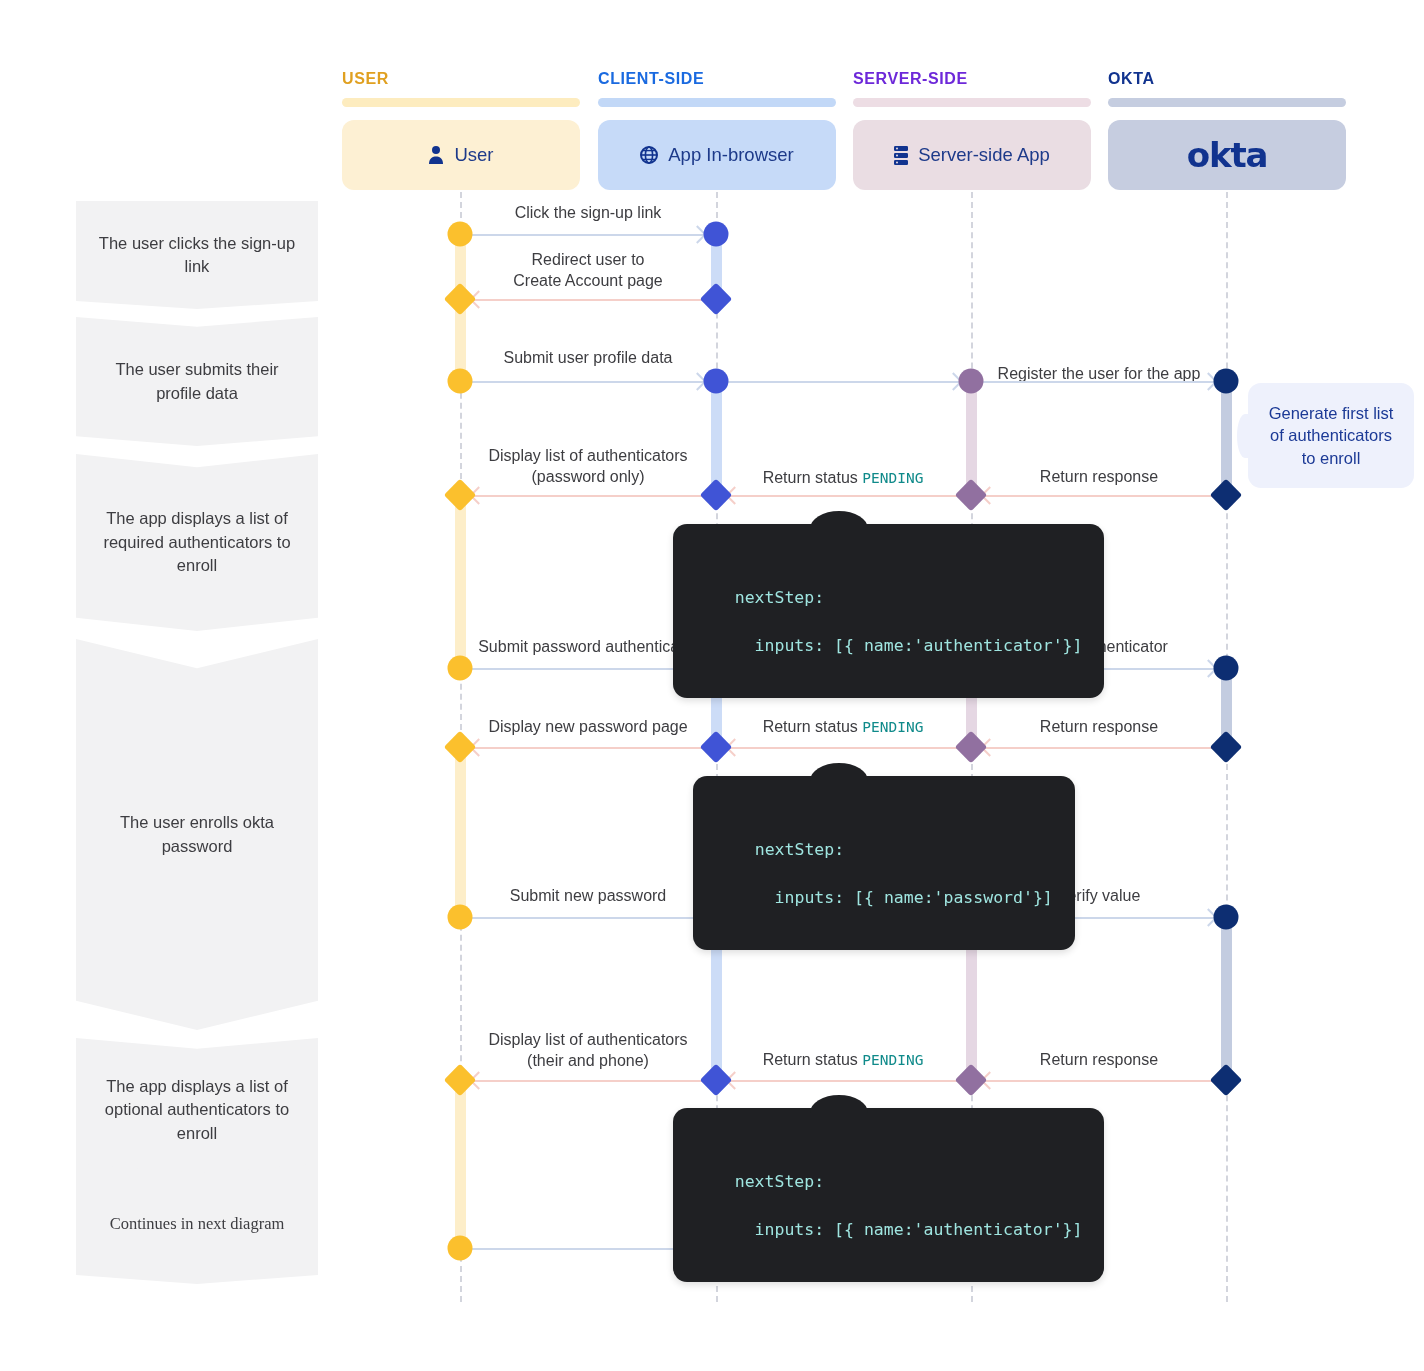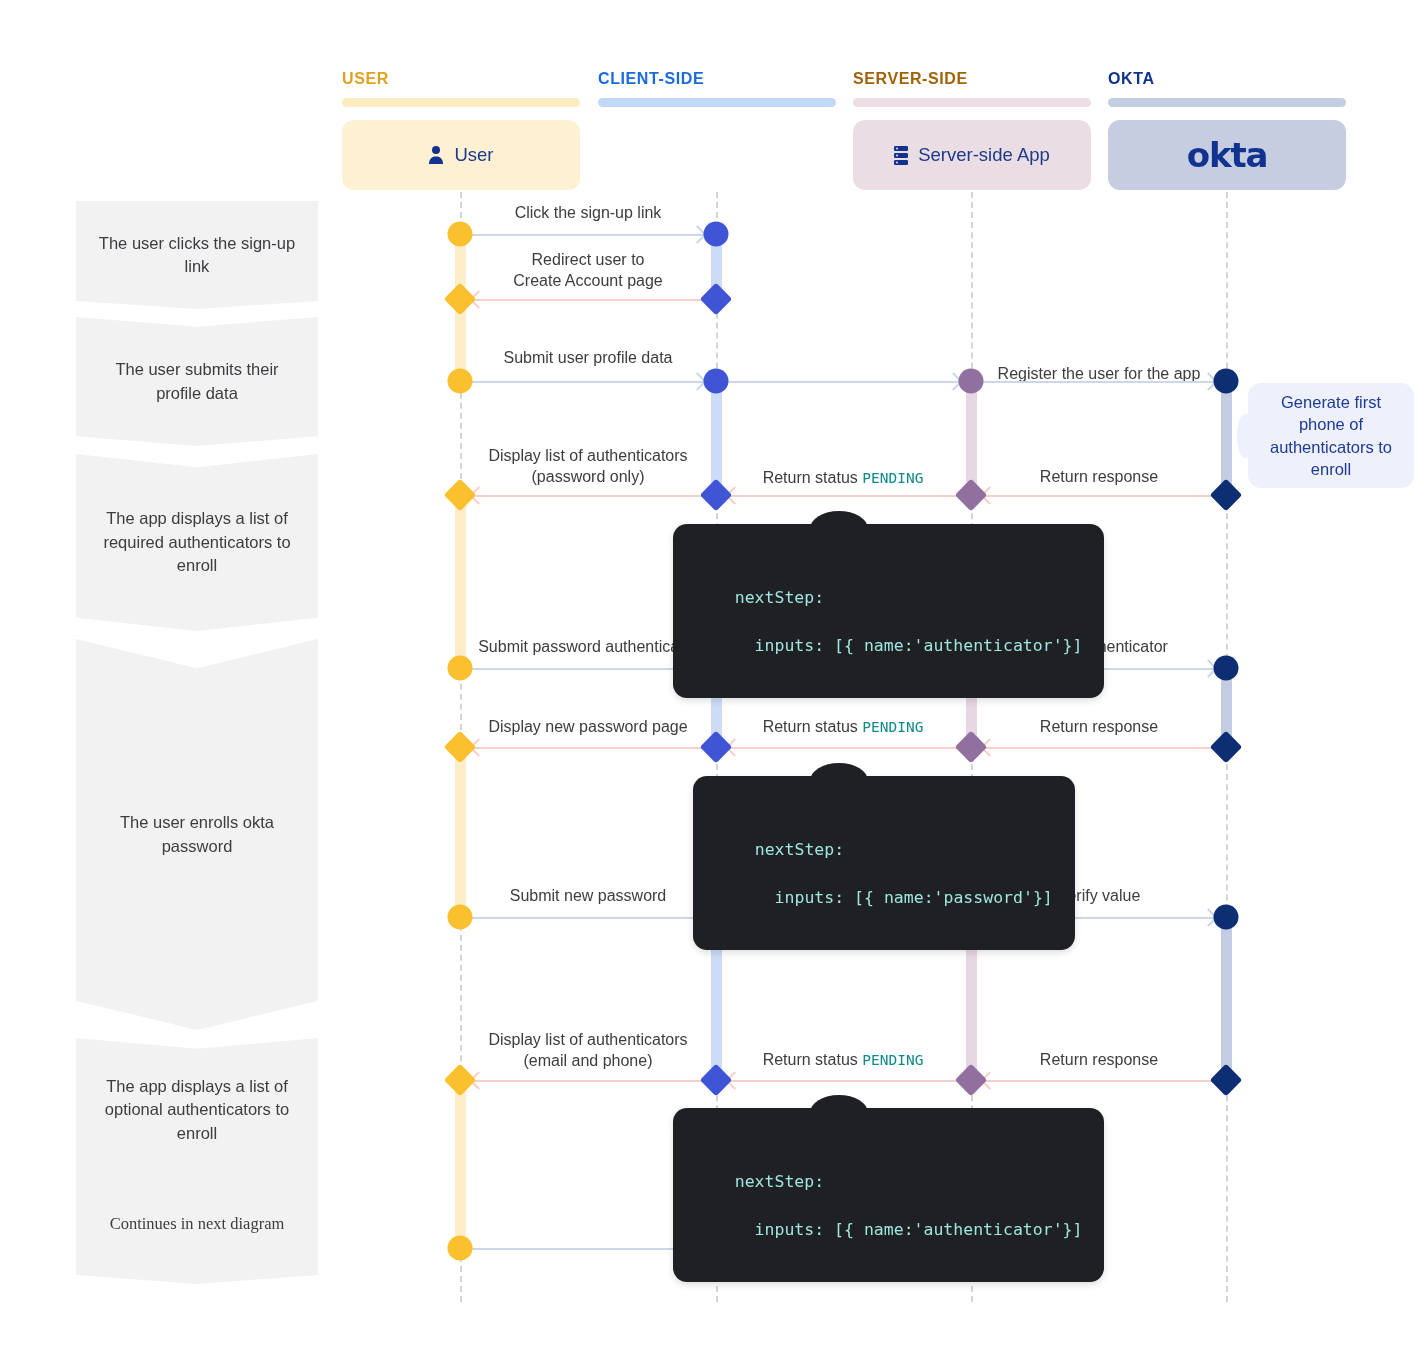--- a/index.html
+++ b/index.html
@@ -192,22 +192,34 @@
       <svg width="16" height="20" viewBox="0 0 16 20">
           <circle cx="8" cy="5" r="4" fill="#11338f"></circle>
           <path d="M1 19 C1 13 5 11.5 8 11.5 C11 11.5 15 13 15 19 Z" fill="#11338f"></path>
         </svg>
     </span>
     <span>User</span>
   </div>
 
   <div class="col-title" style="left:598px; top:70px; color:#1a6ae0;">CLIENT-SIDE</div>
   <div class="col-rule" style="left:598px; top:98px; width:238px; background:#c2d8f7;"></div>
-
-  <div class="col-title" style="left:853px; top:70px; color:#a16207;">SERVER-SIDE</div>
+  <div class="col-box" style="left:598px; top:120px; width:238px; background:#c6daf8;">
+    <span class="ic">
+      <svg width="18" height="18" viewBox="0 0 18 18">
+          <circle cx="9" cy="9" r="8" fill="none" stroke="#11338f" stroke-width="2"></circle>
+          <ellipse cx="9" cy="9" rx="3.6" ry="8" fill="none" stroke="#11338f" stroke-width="1.6"></ellipse>
+          <line x1="1" y1="9" x2="17" y2="9" stroke="#11338f" stroke-width="1.6"></line>
+          <line x1="2.2" y1="4.6" x2="15.8" y2="4.6" stroke="#11338f" stroke-width="1.4"></line>
+          <line x1="2.2" y1="13.4" x2="15.8" y2="13.4" stroke="#11338f" stroke-width="1.4"></line>
+        </svg>
+    </span>
+    <span>App In-browser</span>
+  </div>
+
+  <div class="col-title" style="left:853px; top:70px; color:#6d28d9;">SERVER-SIDE</div>
   <div class="col-rule" style="left:853px; top:98px; width:238px; background:#eddde4;"></div>
   <div class="col-box" style="left:853px; top:120px; width:238px; background:#eaddE3;">
     <span class="ic">
       <svg width="14" height="19" viewBox="0 0 14 19">
           <rect x="0" y="0" width="14" height="5" rx="1.3" fill="#11338f"></rect>
           <rect x="0" y="7" width="14" height="5" rx="1.3" fill="#11338f"></rect>
           <rect x="0" y="14" width="14" height="5" rx="1.3" fill="#11338f"></rect>
           <circle cx="3" cy="2.5" r="1" fill="#eaddE3"></circle>
           <circle cx="3" cy="9.5" r="1" fill="#eaddE3"></circle>
           <circle cx="3" cy="16.5" r="1" fill="#eaddE3"></circle>
@@ -378,21 +390,21 @@
   <div class="msg" style="left:1099px; top:886px; width:300px;">
     <span>Verify value</span>
   </div>
   <div class="arrow right" style="left:983px; top:917px; width:232px;">
     <div class="shaft" style="background:#ccd7ea;"></div>
       <div class="head" style="border-color:#ccd7ea;"></div>
   </div>
 
   <div class="msg" style="left:588px; top:1030px; width:320px;">
     <span>Display list of authenticators</span><br>
-    <span>(email and phone)</span>
+    <span>(their and phone)</span>
   </div>
   <div class="arrow left" style="left:472px; top:1080px; width:232px;">
     <div class="shaft" style="background:#f5cfc9;"></div>
       <div class="head" style="border-color:#f5cfc9;"></div>
   </div>
 
   <div class="msg" style="left:843px; top:1050px; width:300px;">
     <span>Return status </span><code>PENDING</code>
   </div>
   <div class="arrow left" style="left:728px; top:1080px; width:232px;">
@@ -442,21 +454,21 @@
 
   <div class="node circle" style="left:1226px; top:381px; background:#0d2e72;"></div>
   <div class="node diamond" style="left:1226px; top:495px; background:#0d2e72;"></div>
   <div class="node circle" style="left:1226px; top:668px; background:#0d2e72;"></div>
   <div class="node diamond" style="left:1226px; top:747px; background:#0d2e72;"></div>
   <div class="node circle" style="left:1226px; top:917px; background:#0d2e72;"></div>
   <div class="node diamond" style="left:1226px; top:1080px; background:#0d2e72;"></div>
 
   <div class="note" style="left:1248px; top:383px; width:166px; height:105px;">
     <div class="nub-l"></div>
-    <span>Generate first phone of authenticators to enroll</span>
+    <span>Generate first list of authenticators to enroll</span>
   </div>
 
   <div class="codebox" style="left:673px; top:524px;">
     <div class="nub" style="left:137px;"></div>
     <span>nextStep:</span><br>
     <span>  inputs: [{ name:'authenticator'}]</span>
   </div>
 
   <div class="codebox" style="left:693px; top:776px;">
     <div class="nub" style="left:117px;"></div>

